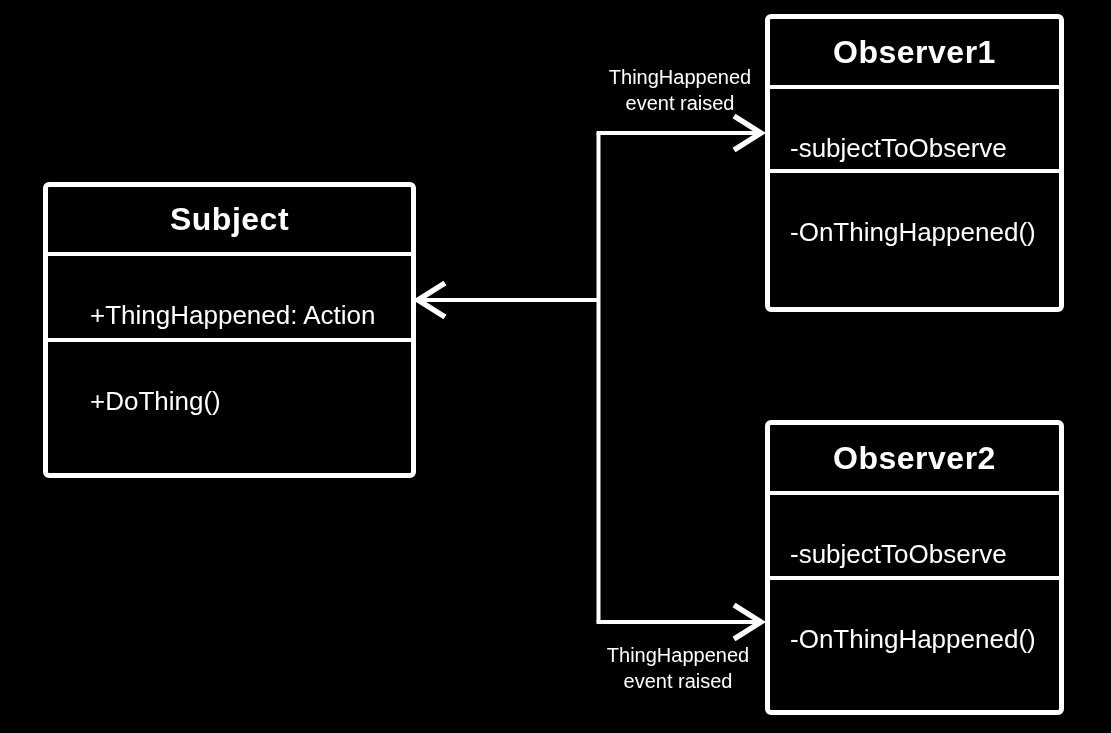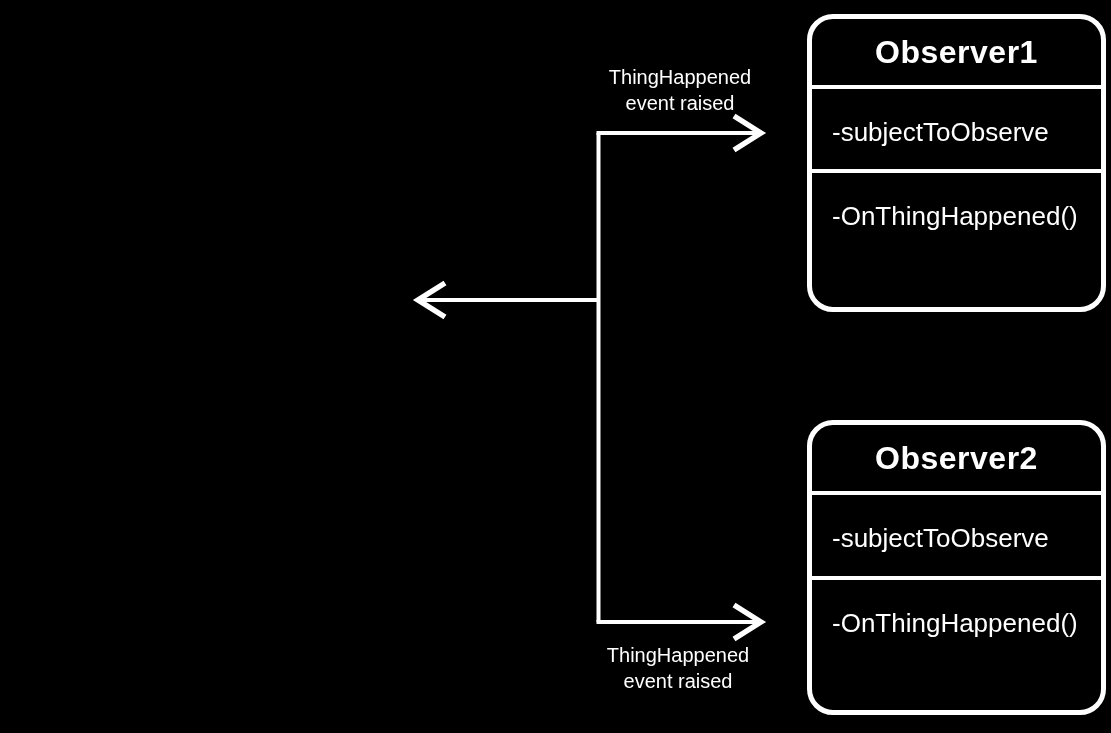--- a/index.html
+++ b/index.html
@@ -17,24 +17,23 @@
   }
   .connectors {
     position: absolute;
     left: 0;
     top: 0;
   }
   .uml-box {
     position: absolute;
     box-sizing: border-box;
     border: 5px solid var(--fg, #ffffff);
-    border-radius: 26px;
+    border-radius: 6px;
     background: var(--bg, #000000);
     color: var(--fg, #ffffff);
-    margin-left: 42px;
   }
   #box-subject   { left: 43px;  top: 182px; width: 373px; height: 296px; }
   #box-observer1 { left: 765px; top: 14px;  width: 299px; height: 298px; }
   #box-observer2 { left: 765px; top: 420px; width: 299px; height: 295px; }
 
   .uml-title {
     box-sizing: border-box;
     display: flex;
     align-items: center;
     justify-content: center;
@@ -44,21 +43,21 @@
     border-bottom: 4px solid var(--fg, #ffffff);
   }
   #box-subject   .uml-title { height: 69px; }
   #box-observer1 .uml-title { height: 70px; }
   #box-observer2 .uml-title { height: 70px; }
 
   .uml-row {
     box-sizing: border-box;
     font-size: 26px;
     line-height: 26px;
-    padding-top: 30px;
+    padding-top: 46px;
     white-space: nowrap;
   }
   .uml-row.mid { border-bottom: 4px solid var(--fg, #ffffff); }
   #box-subject   .uml-row { padding-left: 42px; }
   #box-observer1 .uml-row, #box-observer2 .uml-row { padding-left: 20px; }
   #box-subject   .uml-row.mid { height: 86px; }
   #box-observer1 .uml-row.mid { height: 84px; }
   #box-observer2 .uml-row.mid { height: 85px; }
 
   .edge-label {
@@ -91,20 +90,25 @@
     </g>
   </svg>
 
   <div class="edge-label" id="label-observer1">ThingHappened
 event raised</div>
 
 
   <div class="edge-label" id="label-observer2">ThingHappened
 event raised</div>
 
+  <div class="uml-box" id="box-subject">
+    <div class="uml-title">Subject</div>
+    <div class="uml-row mid">+ThingHappened: Action</div>
+    <div class="uml-row">+DoThing()</div>
+  </div>
 
   <div class="uml-box" id="box-observer1">
     <div class="uml-title">Observer1</div>
     <div class="uml-row mid">-subjectToObserve</div>
     <div class="uml-row">-OnThingHappened()</div>
   </div>
 
   <div class="uml-box" id="box-observer2">
     <div class="uml-title">Observer2</div>
     <div class="uml-row mid">-subjectToObserve</div>

